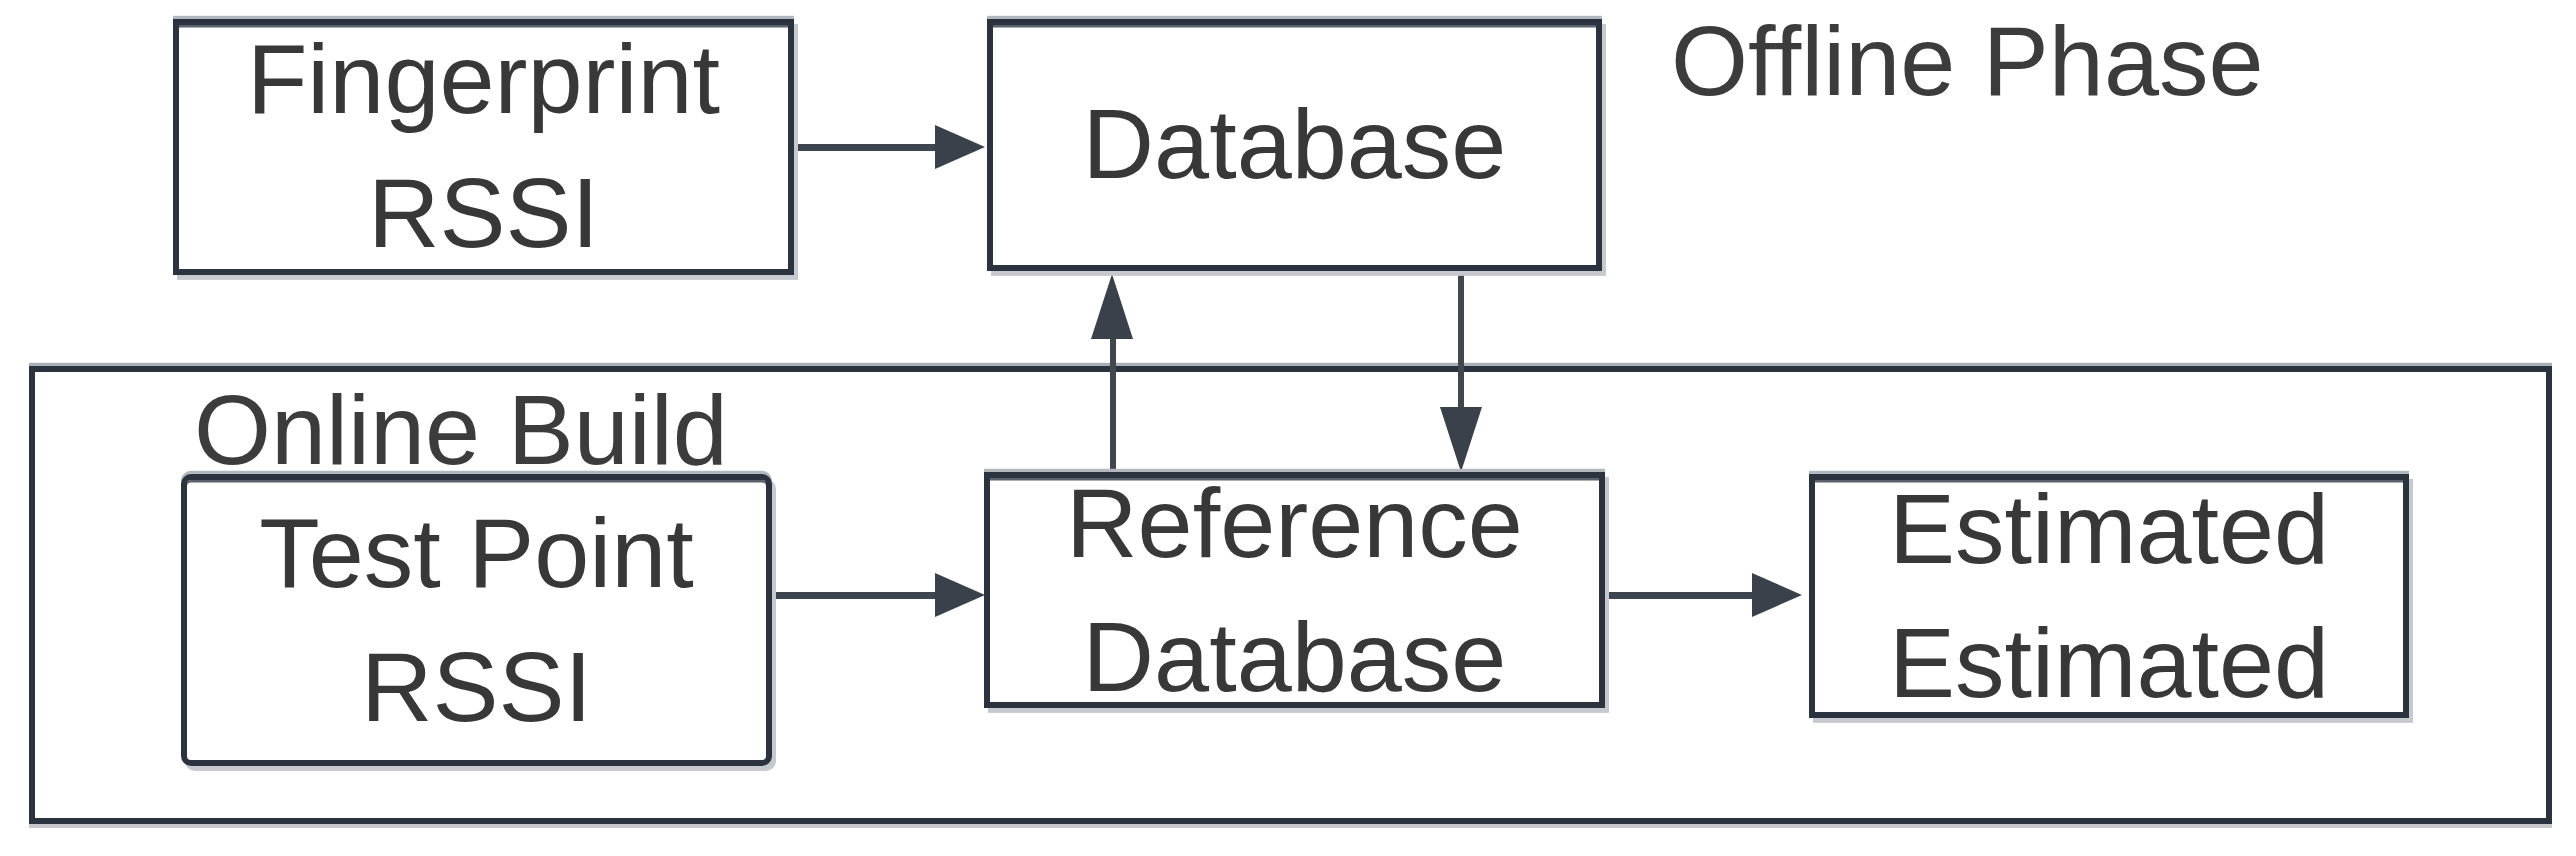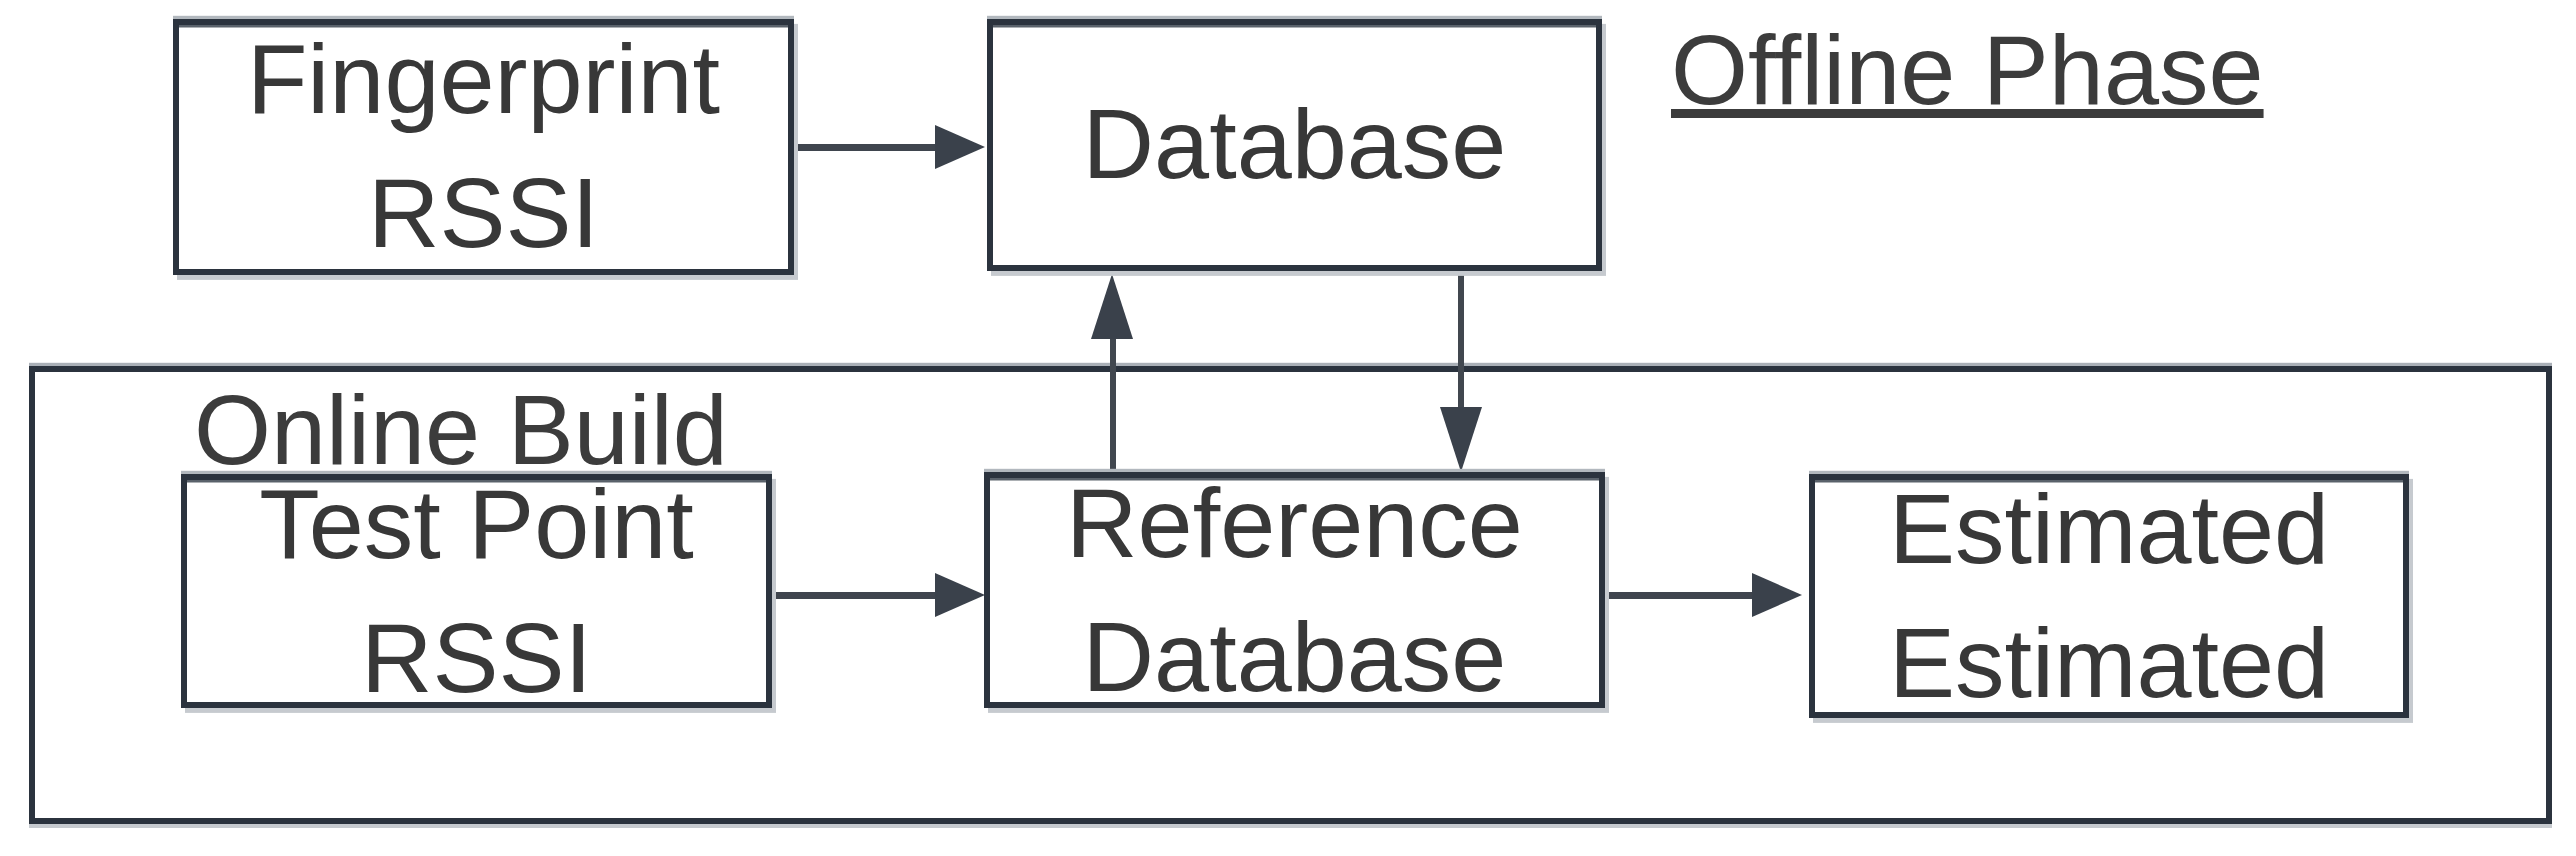--- a/index.html
+++ b/index.html
@@ -82,25 +82,25 @@
     width: 0; height: 0;
     border-left: 21px solid transparent;
     border-right: 21px solid transparent;
     border-top: 65px solid #3a414b;
     z-index: 2;
   }
 
   
   #box-fingerprint { left: 173px;  top: 18.6px;  width: 621px; height: 256px; }
   #box-build       { left: 987px; top: 18.6px;  width: 615px; height: 252px; }
-  #box-test        { left: 181px;  top: 474px; width: 591px; height: 234px; }
+  #box-test        { left: 181px;  top: 474px; width: 591px; height: 292px; border-radius: 10px; }
   #box-reference   { left: 984px; top: 472px; width: 621px; height: 236px; text-align: center; }
   #box-estimated   { left: 1809px; top: 474px; width: 600px; height: 244px; }
 
-  #label-offline { left: 1671px; top: 16px; text-decoration: underline; }
+  #label-offline { left: 1671px; top: 7px; }
   #label-online  { left: 194px;  top: 376px; }
 
   #online-container { left: 29px; top: 366px; width: 2523px; height: 458px; }
 
   #arrow1-stem { left: 794px;  top: 144px; width: 146px; }
   #arrow1-head { left: 935px; top: 125px; }
   #arrow2-stem { left: 772px;  top: 592px; width: 167px; }
   #arrow2-head { left: 935px; top: 573px; }
   #arrow3-stem { left: 1605px; top: 592px; width: 151px; }
   #arrow3-head { left: 1752px; top: 573px; }

